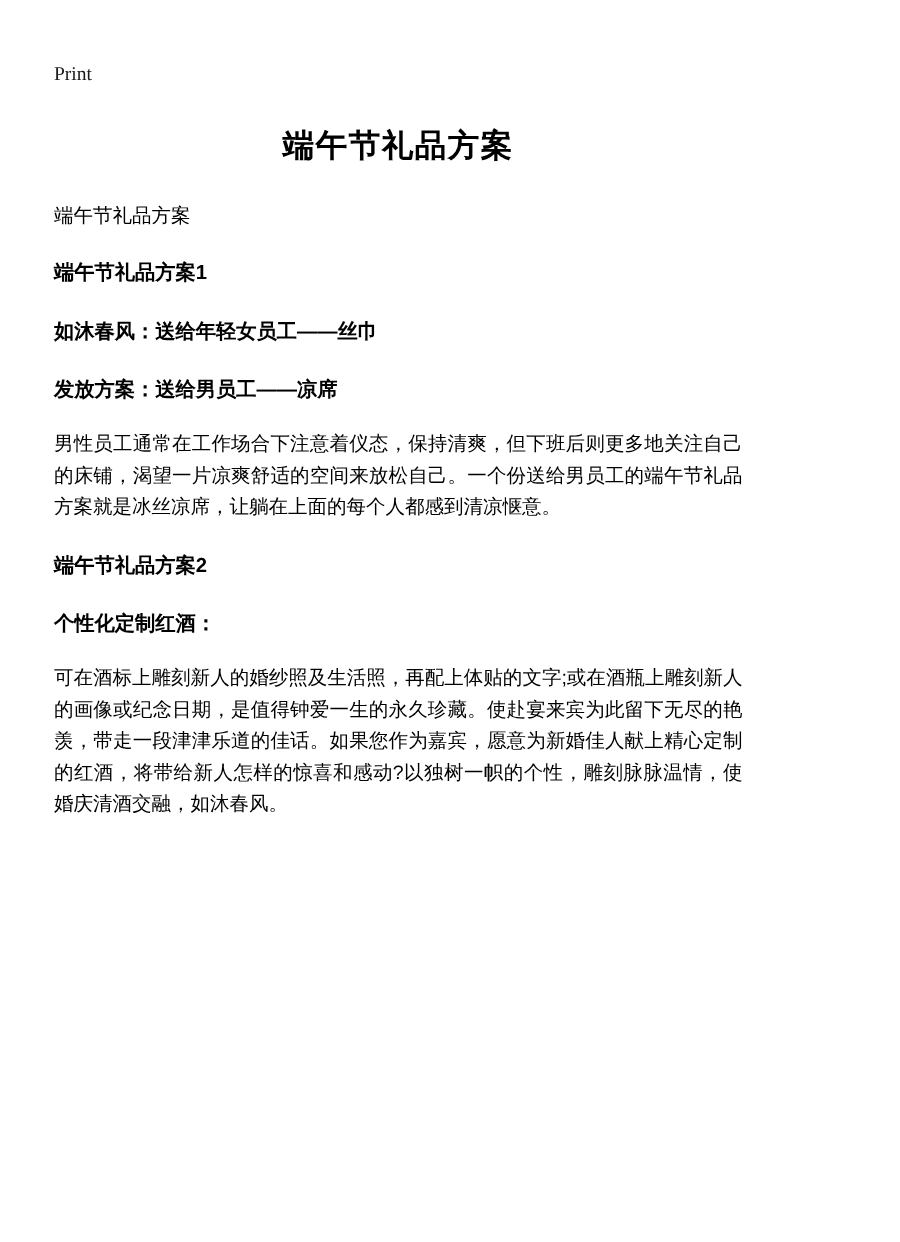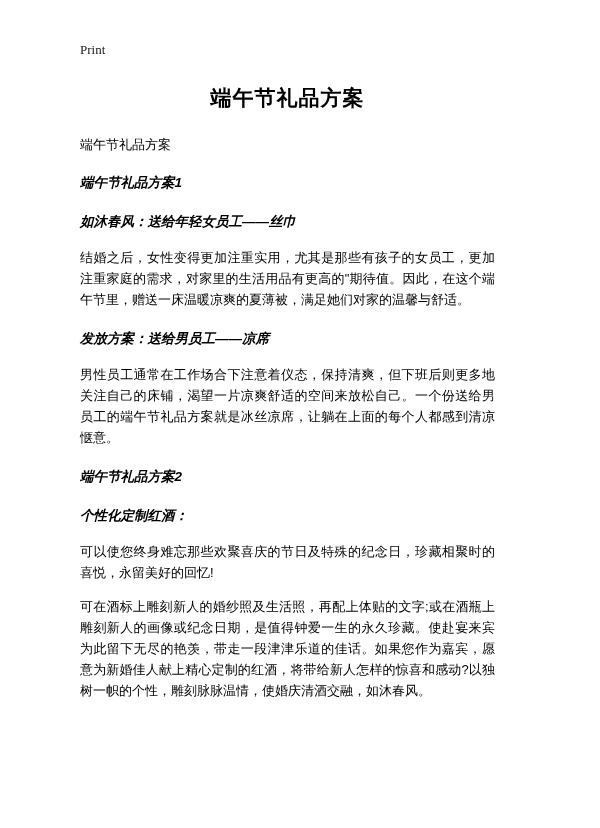--- a/index.html
+++ b/index.html
@@ -9,21 +9,21 @@
       height: 828px;
       margin: 0 auto;
       color: #000000;
       font-family: "Liberation Sans", sans-serif;
       overflow: hidden;
     }
     .page {
       width: 550px;
       height: 828px;
       background: #ffffff;
-      padding: 40px 55px 20px 80px;
+      padding: 40px 55px 20px 36px;
     }
     .print-label {
       font-family: "Liberation Serif", serif;
       font-size: 13px;
       color: #1a1a1a;
       display: inline-block;
       margin-bottom: 26px;
       cursor: pointer;
     }
     .doc-title {
@@ -43,50 +43,47 @@
       text-align: justify;
       margin-bottom: 13px;
       word-break: break-all;
     }
     .heading {
       font-size: 13.5px;
       font-weight: bold;
       margin-top: 20px;
       margin-bottom: 15px;
       line-height: 1.4;
-      font-style: italic;
     }
   </style>
 </head>
 <body>
 
 <div class="page">
 
   <span class="print-label">Print</span>
 
   <h1 class="doc-title">端午节礼品方案</h1>
 
   <div class="subtitle">端午节礼品方案</div>
 
 
   <h2 class="heading">端午节礼品方案1</h2>
 
   <h3 class="heading">如沐春风：送给年轻女员工——丝巾</h3>
 
 
 
-  <p class="para">结婚之后，女性变得更加注重实用，尤其是那些有孩子的女员工，更加注重家庭的需求，对家里的生活用品有更高的"期待值。因此，在这个端午节里，赠送一床温暖凉爽的夏薄被，满足她们对家的温馨与舒适。</p>
 
   <h3 class="heading">发放方案：送给男员工——凉席</h3>
 
   <p class="para">男性员工通常在工作场合下注意着仪态，保持清爽，但下班后则更多地关注自己的床铺，渴望一片凉爽舒适的空间来放松自己。一个份送给男员工的端午节礼品方案就是冰丝凉席，让躺在上面的每个人都感到清凉惬意。</p>
 
   <h2 class="heading">端午节礼品方案2</h2>
 
   <h3 class="heading">个性化定制红酒：</h3>
 
-  <p class="para">可以使您终身难忘那些欢聚喜庆的节日及特殊的纪念日，珍藏相聚时的喜悦，永留美好的回忆!</p>
 
   <p class="para">可在酒标上雕刻新人的婚纱照及生活照，再配上体贴的文字;或在酒瓶上雕刻新人的画像或纪念日期，是值得钟爱一生的永久珍藏。使赴宴来宾为此留下无尽的艳羡，带走一段津津乐道的佳话。如果您作为嘉宾，愿意为新婚佳人献上精心定制的红酒，将带给新人怎样的惊喜和感动?以独树一帜的个性，雕刻脉脉温情，使婚庆清酒交融，如沐春风。</p>
 
   
 
 </div>
 
 </body></html>

